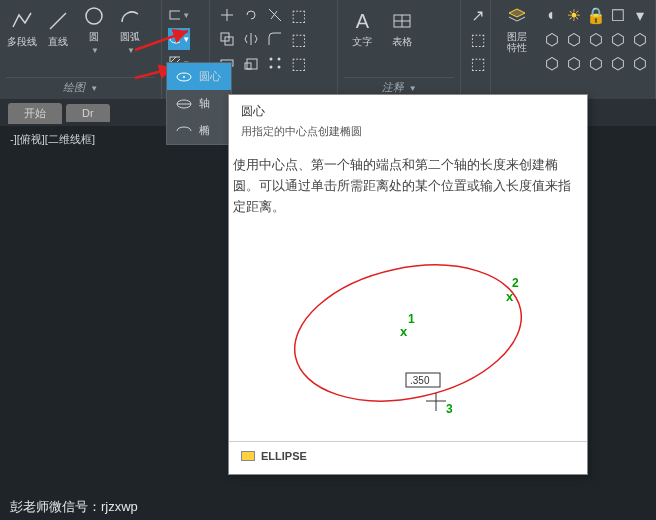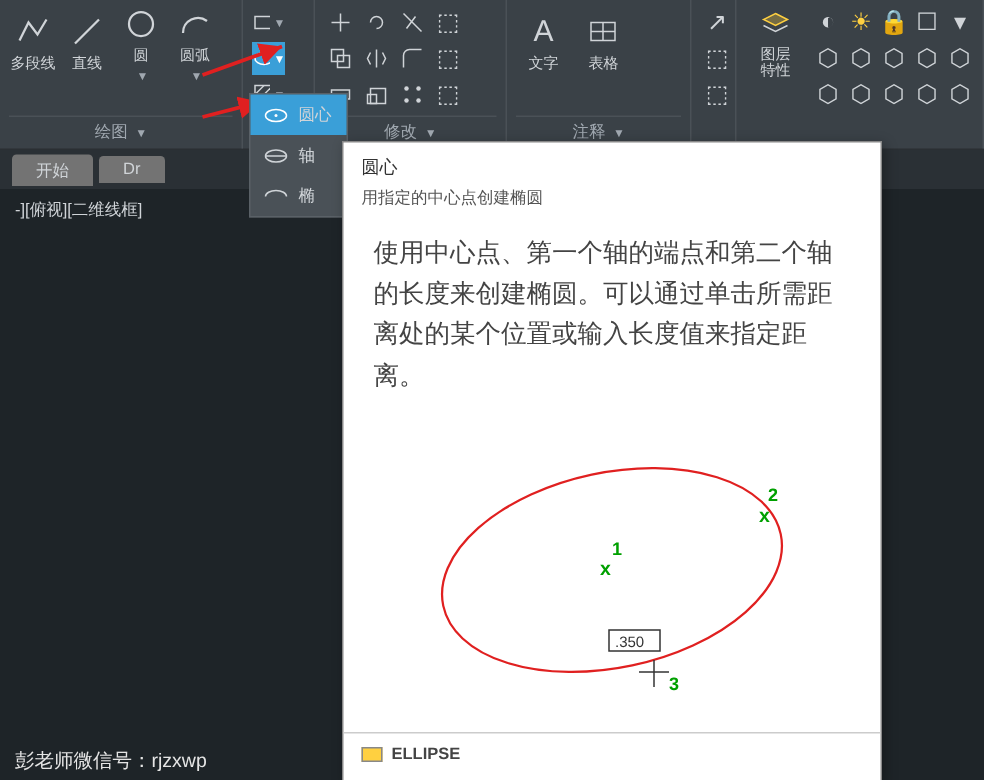--- a/index.html
+++ b/index.html
@@ -3,35 +3,35 @@
 <meta charset="utf-8">
 <style>
 * { margin: 0; padding: 0; box-sizing: border-box; font-family: "Microsoft YaHei", Arial, sans-serif; }
 body { background: #1e2428; width: 656px; height: 520px; overflow: hidden; position: relative; }
 .ribbon { background: #3a4147; height: 100px; display: flex; border-bottom: 1px solid #2a2f33; }
 .panel { border-right: 1px solid #4a5157; padding: 4px 6px; display: flex; flex-direction: column; }
 .panel-tools { display: flex; gap: 4px; flex-wrap: wrap; }
 .tool-btn { width: 32px; height: 50px; display: flex; flex-direction: column; align-items: center; justify-content: center; cursor: pointer; color: #d0d4d8; font-size: 10px; gap: 2px; }
 .tool-icon { width: 24px; height: 24px; display: flex; align-items: center; justify-content: center; }
 .small-btn { width: 22px; height: 22px; display: flex; align-items: center; justify-content: center; cursor: pointer; color: #d0d4d8; }
-.panel-title { color: #a0a8b0; font-size: 11px; text-align: center; padding-top: 2px; border-top: 1px solid #4a5157; margin-top: auto; }
+.panel-title { color: #a0a8b0; font-size: 11px; text-align: center; padding-top: 2px; border-top: 1px solid #4a5157; margin-top: auto; font-style: italic; }
 .dropdown-arrow { font-size: 8px; color: #a0a8b0; margin-left: 2px; }
 .tab-bar { background: #2a3035; height: 26px; display: flex; align-items: center; padding: 0 8px; gap: 4px; }
 .tab { background: #737373; color: #d0d4d8; padding: 3px 16px; font-size: 11px; cursor: pointer; border-radius: 3px 3px 0 0; }
 .breadcrumb { color: #d0d4d8; font-size: 11px; padding: 6px 10px; }
 .watermark-text { color: #00a8f0; font-size: 18px; font-weight: bold; position: absolute; text-shadow: 1px 1px 0 #fff, -1px -1px 0 #fff, 1px -1px 0 #fff, -1px 1px 0 #fff; }
 .footer-text { position: absolute; bottom: 4px; left: 10px; color: #e5e5e5; font-size: 13px; }
 .dropdown-menu { position: absolute; left: 166px; top: 62px; background: #4a5157; border: 1px solid #5a6167; width: 66px; z-index: 5; }
 .menu-item { display: flex; align-items: center; gap: 6px; padding: 6px 8px; color: #d0d4d8; font-size: 11px; cursor: pointer; }
 .menu-item.highlighted { background: #3a9fd8; }
 .menu-icon { width: 18px; height: 14px; }
 .tooltip { position: absolute; left: 228px; top: 94px; width: 360px; background: #fff; border: 1px solid #888; box-shadow: 2px 2px 8px rgba(0,0,0,0.3); z-index: 10; }
 .tooltip-title { font-size: 12px; padding: 8px 12px 4px; color: #333; }
 .tooltip-subtitle { font-size: 11px; padding: 0 12px 8px; color: #555; }
-.tooltip-body { font-size: 17px; padding: 8px 20px; color: #444; line-height: 1.6; }
+.tooltip-body { font-size: 13px; padding: 8px 4px; color: #444; line-height: 1.6; }
 .tooltip-diagram { width: 320px; height: 200px; margin: 8px auto; position: relative; }
 .tooltip-footer { border-top: 1px solid #ccc; padding: 8px 12px; font-size: 11px; color: #444; }
 .footer-row { display: flex; align-items: center; gap: 6px; margin-bottom: 4px; }
 .cmd-icon { width: 14px; height: 10px; background: #ffd040; border: 1px solid #888; }
 .arrow-anno { position: absolute; pointer-events: none; }
 .grid-4 { display: grid; grid-template-columns: repeat(4, 22px); gap: 2px; }
 .highlight-btn { background: #3a9fd8; }
 .panel-col { display: flex; flex-direction: column; gap: 2px; }
 </style>
 </head>
@@ -152,21 +152,20 @@
       <div class="small-btn">
           <svg width="16" height="16">
             <circle cx="4" cy="4" r="1.5" fill="#d0d4d8"></circle>
             <circle cx="12" cy="4" r="1.5" fill="#d0d4d8"></circle>
             <circle cx="4" cy="12" r="1.5" fill="#d0d4d8"></circle>
             <circle cx="12" cy="12" r="1.5" fill="#d0d4d8"></circle>
           </svg>
         </div>
       <div class="small-btn">⬚</div>
     </div>
-    <div class="panel-title"><span>修改</span> <span class="dropdown-arrow">▼</span></div>
   </div>
 
   <div class="panel" style="width:124px">
     <div class="panel-tools">
       <div class="tool-btn" style="width:36px">
         <span class="tool-icon" style="font-size:20px;color:#d0d4d8">A</span>
         <span>文字</span>
       </div>
       <div class="tool-btn" style="width:36px">
         <span class="tool-icon">

